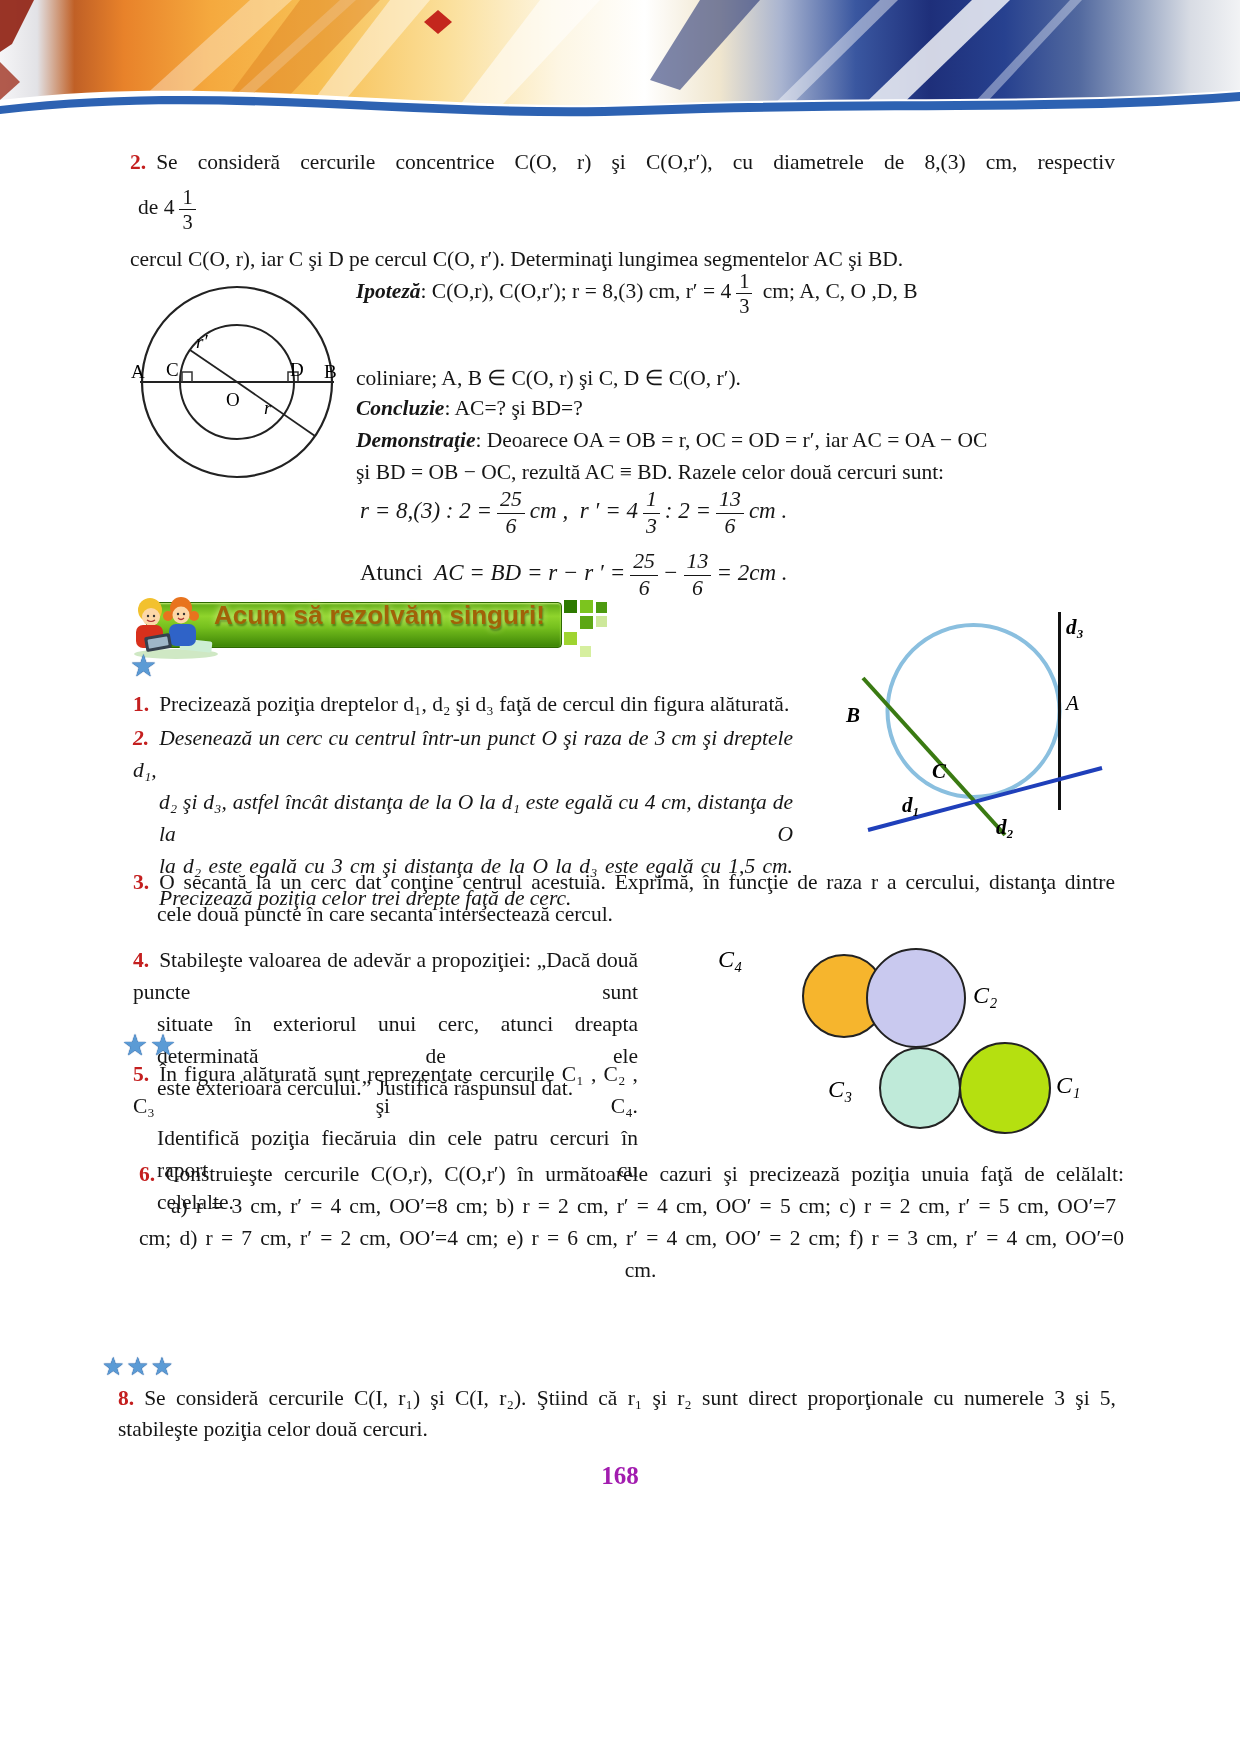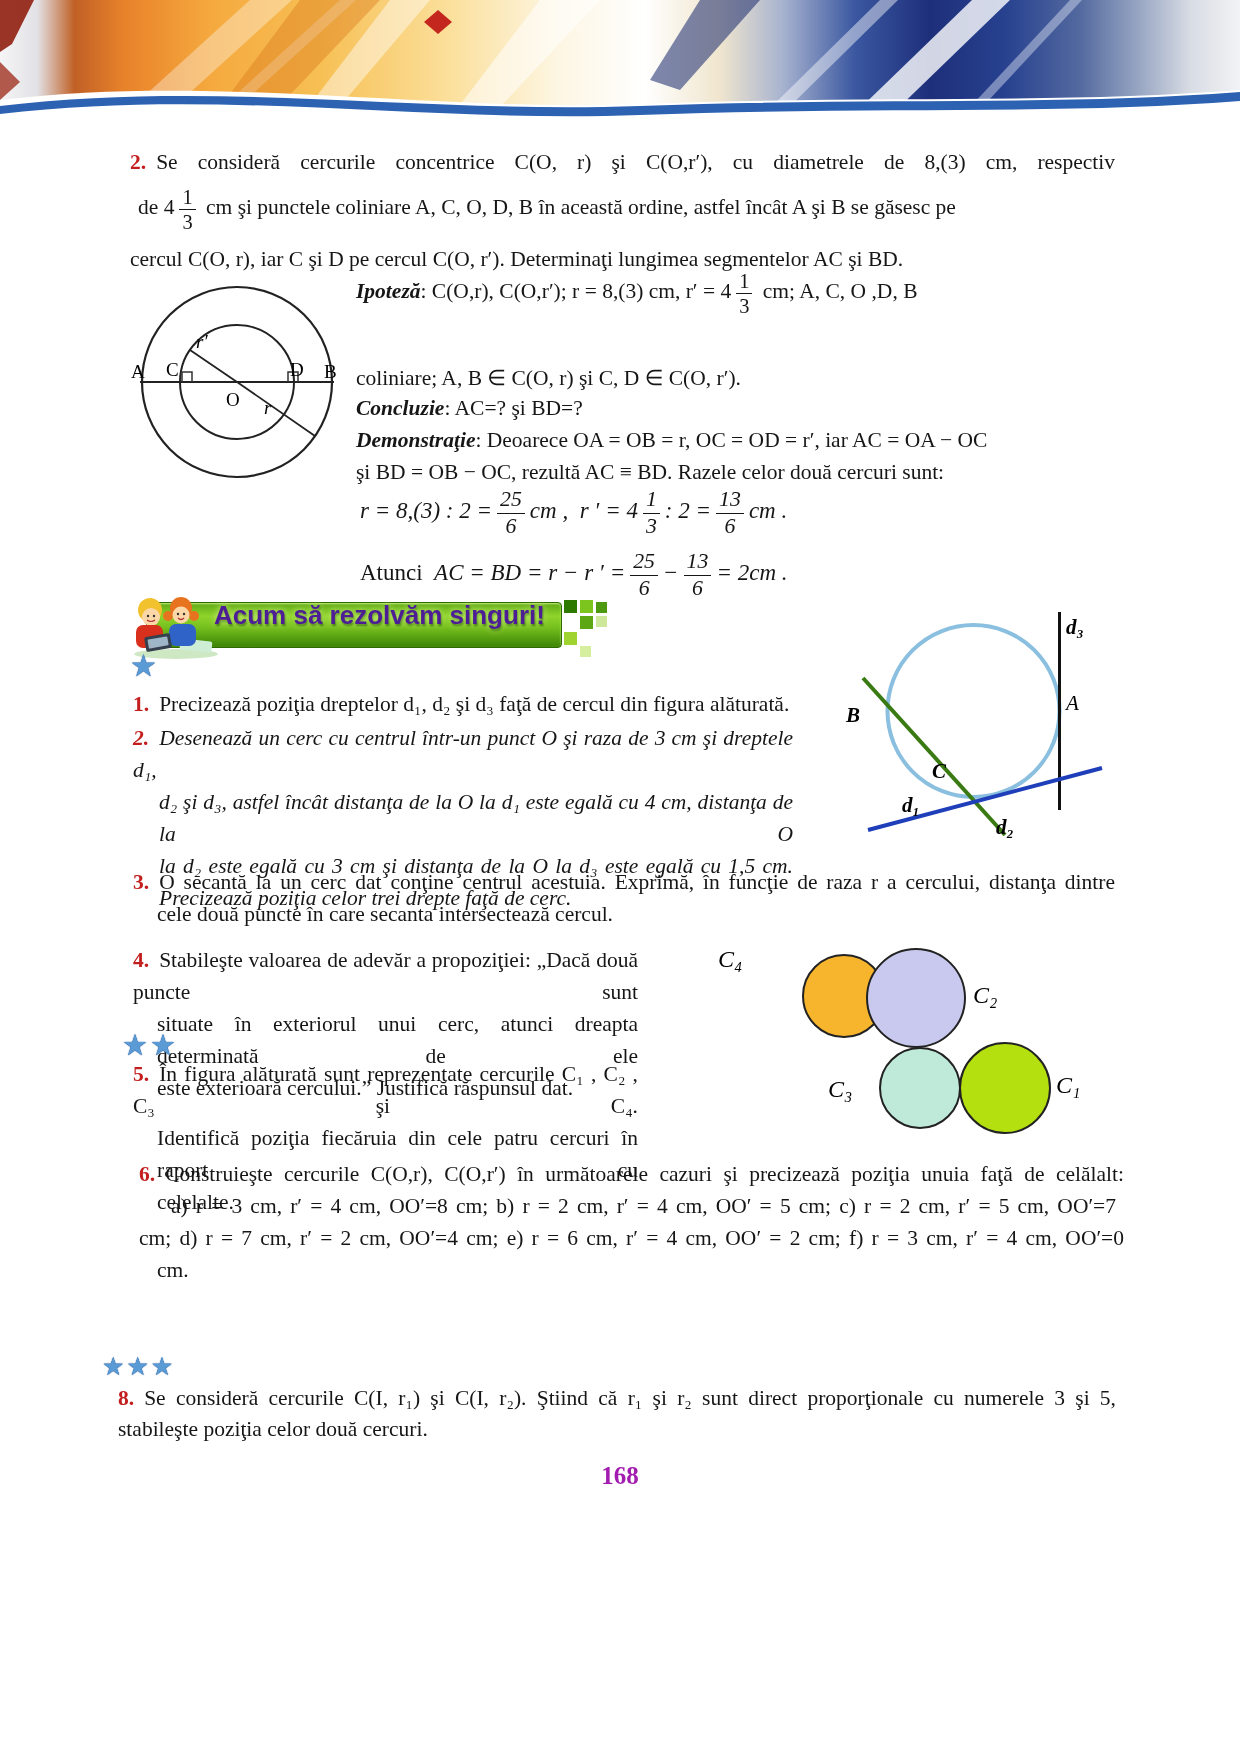--- a/index.html
+++ b/index.html
@@ -16,21 +16,21 @@
         font-size:0.95em;margin:0 5px;}
   .frac .fn{display:block;border-bottom:1.6px solid #161616;padding:0 3px 1px 3px;}
   .frac .fd{display:block;padding-top:1px;}
   .mathline{font-size:23px;font-style:italic;}
   .stars{font-family:"DejaVu Sans","Liberation Sans",sans-serif;color:#5b9bd5;
          text-shadow:0 0 1px #23589c, 0 0 1px #23589c;letter-spacing:2px;}
   .banner-bar{position:absolute;left:18px;top:8px;width:414px;height:44px;border-radius:4px;
       background:linear-gradient(180deg,#5ea815 0%,#8fd42c 30%,#76c01e 55%,#3d8406 100%);
       border:1px solid #2e6a00;box-shadow:inset 0 1px 2px #c9f07e;}
   .banner-text{position:absolute;left:86px;top:6px;font-family:"Liberation Sans",sans-serif;
-      font-weight:bold;font-size:26px;color:#4c1d95;
+      font-weight:bold;font-size:26px;color:#a16207;
       text-shadow:0 0 7px #d8f58a,1px 2px 2px #2e6a00;white-space:nowrap;}
   .pagenum{width:1240px;text-align:center;font-weight:bold;font-size:25px;color:#a21caf;}
   svg text{font-family:"Liberation Serif",serif;}
 </style>
 </head>
 <body>
 
 <div class="page">
 
   <div class="abs" style="left:0;top:0;width:1240px;height:118px;">
@@ -71,21 +71,21 @@
       <polygon points="960,118 1070,0 1082,0 972,118" fill="#cdd6ea" opacity="0.5"></polygon>
       <polygon points="700,0 760,0 680,90 650,80" fill="#16266b" opacity="0.55"></polygon>
       <path d="M0,118 L0,100 C220,74 420,112 640,104 C880,95 1060,104 1240,90 L1240,118 Z" fill="#ffffff"></path>
       <path d="M0,106 C220,80 420,114 640,106 C880,97 1060,106 1240,92 L1240,101 C1060,115 880,106 640,115 C420,123 220,88 0,114 Z" fill="#2d62b2"></path>
     </svg>
   </div>
 
   <div class="abs line just" style="left:130px;top:146px;width:985px;"><span class="num">2.</span><span>Se consideră cercurile concentrice C(O, r) şi C(O,r′), cu diametrele de  8,(3) cm, respectiv</span></div>
 
   <div class="abs line" style="left:138px;top:186px;width:985px;white-space:normal;">
-    <span>de  4</span><span class="frac"><span class="fn">1</span><span class="fd">3</span></span><span> cm şi punctele coliniare A, C, O, D, B în această ordine, astfel încât A şi B se găsesc pe</span>
+    <span>de  4</span><span class="frac"><span class="fn">1</span><span class="fd">3</span></span>
   </div>
 
   <div class="abs line" style="left:130px;top:243px;width:985px;"><span>cercul C(O, r), iar C şi D pe cercul C(O, r′). Determinaţi lungimea segmentelor AC şi BD.</span></div>
 
   <div class="abs" style="left:130px;top:282px;">
     <svg width="215" height="205" viewBox="0 0 215 205">
       <circle cx="107" cy="100" r="95" fill="none" stroke="#222" stroke-width="2.2"></circle>
       <circle cx="107" cy="100" r="57" fill="none" stroke="#222" stroke-width="2"></circle>
       <line x1="10" y1="100" x2="204" y2="100" stroke="#222" stroke-width="2"></line>
       <polyline points="52,100 52,90 62,90 62,100" fill="none" stroke="#333" stroke-width="1.5"></polyline>
@@ -209,21 +209,21 @@
   <div class="abs wrapblk" style="left:133px;top:1058px;width:505px;">
     <div class="line just"><span class="num">5.</span><span>În figura alăturată sunt reprezentate cercurile C₁ , C₂ , C₃  şi  C₄.</span></div>
     <div class="line just" style="padding-left:24px;"><span>Identifică poziţia fiecăruia din cele patru cercuri în raport cu</span></div>
     <div class="line" style="padding-left:24px;"><span>celelalte.</span></div>
   </div>
 
   <div class="abs wrapblk" style="left:139px;top:1158px;width:985px;">
     <div class="line just"><span class="num">6.</span><span>Construieşte cercurile C(O,r), C(O,r′) în următoarele cazuri şi precizează poziţia unuia faţă de celălalt:</span></div>
     <div class="line just" style="margin-left:32px;width:945px;"><span>a) r = 3 cm, r′ = 4 cm, OO′=8 cm; b) r = 2 cm, r′ = 4 cm, OO′ = 5 cm; c) r = 2 cm, r′ = 5 cm, OO′=7</span></div>
     <div class="line just"><span>cm; d) r = 7 cm, r′ = 2 cm, OO′=4 cm; e) r = 6 cm, r′ = 4 cm, OO′ = 2 cm; f) r = 3 cm, r′ = 4 cm, OO′=0</span></div>
-    <div class="line" style="margin-left:18px;"><span>cm.</span></div>
+    <div class="line" style="margin-left:18px;text-align:center;"><span>cm.</span></div>
   </div>
 
 
   <div class="abs stars" style="left:102px;top:1352px;font-size:25px;">★★★</div>
 
   <div class="abs wrapblk" style="left:118px;top:1383px;width:998px;">
     <div class="line just" style="line-height:31px;"><span class="num">8.</span><span>Se consideră cercurile C(I, r₁) şi C(I, r₂). Ştiind că r₁ şi r₂ sunt direct proporţionale cu numerele 3 şi 5,</span></div>
     <div class="line" style="line-height:31px;"><span>stabileşte poziţia celor două cercuri.</span></div>
   </div>
 

